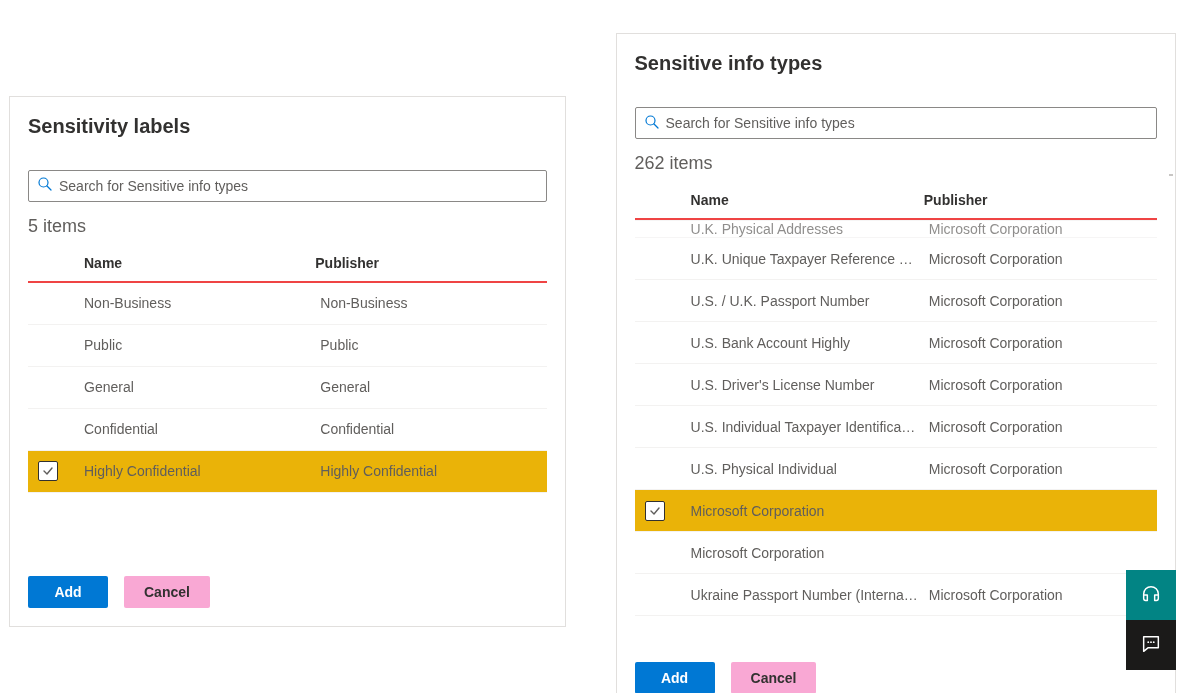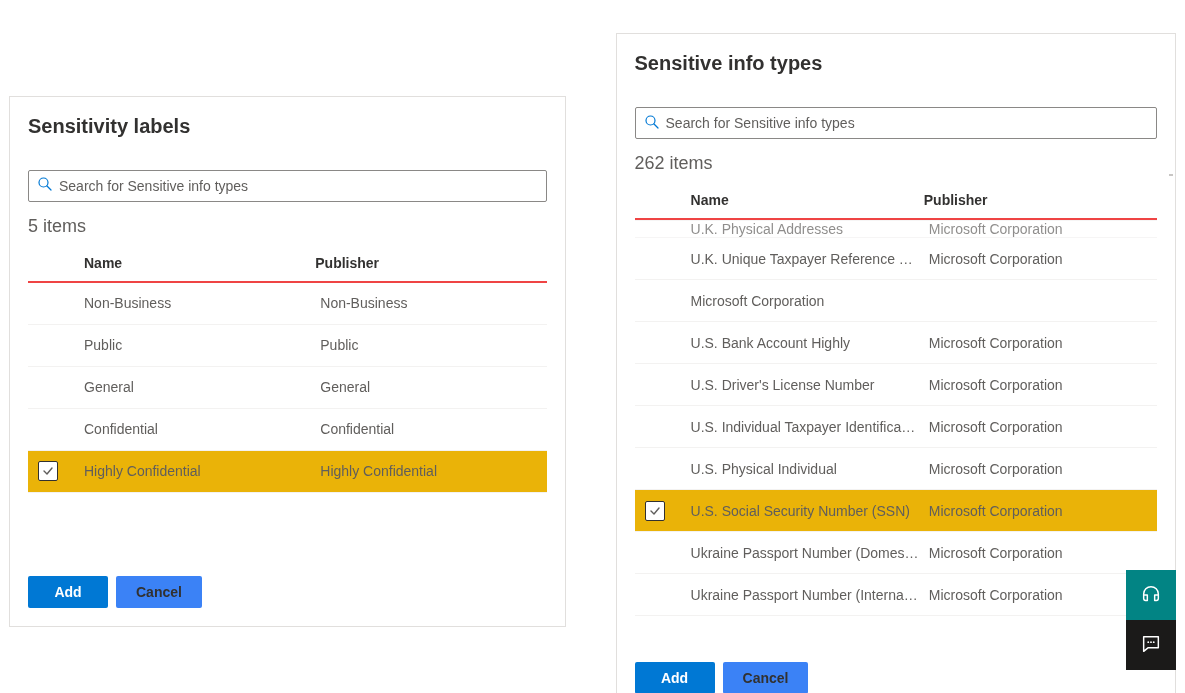--- a/index.html
+++ b/index.html
@@ -132,40 +132,40 @@
       align-items: center;
       justify-content: center;
       margin-left: 10px;
       background: #fff;
     }
     .checkbox svg {
       display: block;
     }
     .button-row {
       display: flex;
-      gap: 8px;
+      gap: 16px;
       padding-top: 28px;
       margin-top: auto;
     }
     .btn {
       height: 32px;
       padding: 0 20px;
       border: none;
       border-radius: 2px;
       font-size: 14px;
       font-weight: 600;
       cursor: pointer;
       min-width: 80px;
     }
     .btn-primary {
       background: #0078d4;
       color: #fff;
     }
     .btn-default {
-      background: #3b82f6;
+      background: #f9a8d4;
       color: #323130;
     }
     .col-name-text {
       white-space: nowrap;
       overflow: hidden;
       text-overflow: ellipsis;
       padding-right: 10px;
     }
     .floating-buttons {
       position: absolute;
@@ -295,20 +295,21 @@
               <div class="col-name col-name-text">U.K. Physical Addresses</div>
               <div class="col-publisher">Microsoft Corporation</div>
             </div>
             <div class="table-row">
               <div class="col-check"></div>
               <div class="col-name col-name-text">U.K. Unique Taxpayer Reference Number</div>
               <div class="col-publisher">Microsoft Corporation</div>
             </div>
             <div class="table-row">
               <div class="col-check"></div>
+              <div class="col-name col-name-text">U.S. / U.K. Passport Number</div>
               <div class="col-publisher">Microsoft Corporation</div>
             </div>
             <div class="table-row">
               <div class="col-check"></div>
               <div class="col-name col-name-text">U.S. Bank Account Highly</div>
               <div class="col-publisher">Microsoft Corporation</div>
             </div>
             <div class="table-row">
               <div class="col-check"></div>
               <div class="col-name col-name-text">U.S. Driver's License Number</div>
@@ -325,26 +326,24 @@
               <div class="col-publisher">Microsoft Corporation</div>
             </div>
             <div class="table-row selected">
               <div class="col-check">
                 <div class="checkbox">
                   <svg width="14" height="14" viewBox="0 0 14 14">
                     <path d="M3 7l3 3 5-6" stroke="#605e5c" stroke-width="1.4" fill="none" stroke-linecap="round" stroke-linejoin="round"></path>
                   </svg>
                 </div>
               </div>
-              <div class="col-name col-name-text">U.S. Social Security Number (SSN)</div>
-              <div class="col-publisher">Microsoft Corporation</div>
-            </div>
-            <div class="table-row">
-              <div class="col-check"></div>
-              <div class="col-name col-name-text">Ukraine Passport Number (Domestic)</div>
+              <div class="col-publisher">Microsoft Corporation</div>
+            </div>
+            <div class="table-row">
+              <div class="col-check"></div>
               <div class="col-publisher">Microsoft Corporation</div>
             </div>
             <div class="table-row">
               <div class="col-check"></div>
               <div class="col-name col-name-text">Ukraine Passport Number (International)</div>
               <div class="col-publisher">Microsoft Corporation</div>
             </div>
           </div>
       </div>
 

